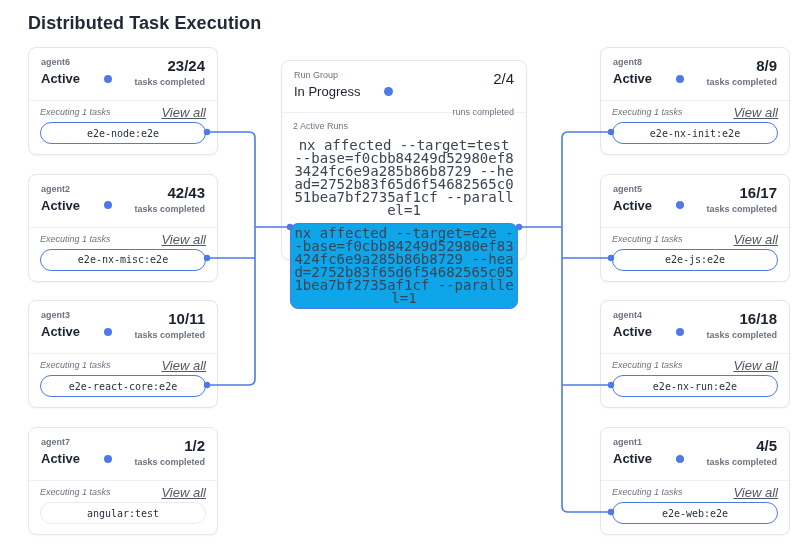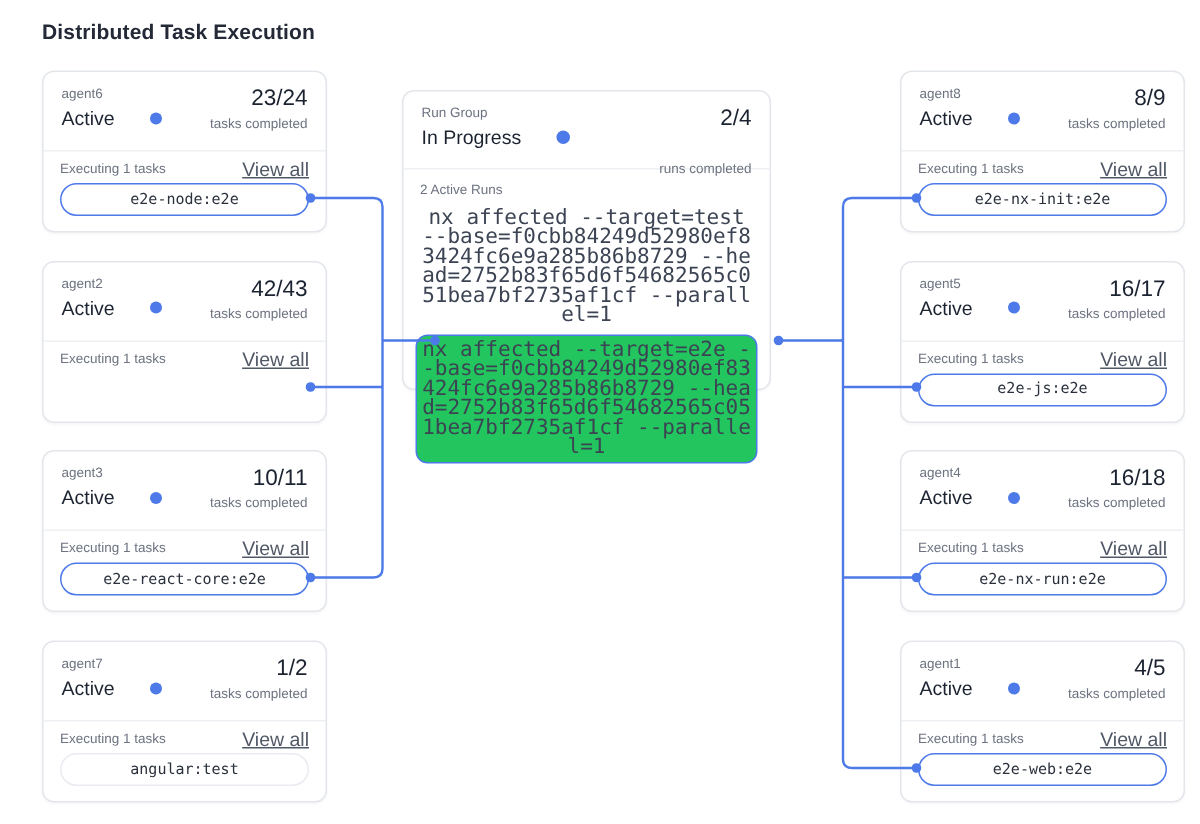--- a/index.html
+++ b/index.html
@@ -4,73 +4,74 @@
 <style>
   :root { --accent:#4d7ae8; }
   * { margin:0; padding:0; box-sizing:border-box; }
   html,body { background:#fff; }
   body {
     width:800px; height:549px; position:relative; overflow:hidden;
     font-family:"Liberation Sans", sans-serif; color:#1b2230;
   }
   .title {
     position:absolute; left:28px; top:13px;
-    font-size:14px; font-weight:700; color:#232936; letter-spacing:.1px;
+    font-size:18px; font-weight:700; color:#232936; letter-spacing:.1px;
   }
   .col { position:absolute; top:47px; width:190px; }
   .sm { font-size:9px; color:#6d7380; line-height:11px; }
   .count { font-size:15px; color:#1b2230; line-height:17px; }
   .right { text-align:right; }
   .status { display:flex; align-items:center; gap:24px; margin-top:2px;
             font-size:13px; color:#1b2230; line-height:17px;text-align:center; }
   .dot { width:8px; height:8px; border-radius:50%; background:var(--accent); flex:0 0 auto; }
   .dot9 { width:9px; height:9px; }
 
   
   .agent-card {
     height:108px; margin-bottom:18.7px; background:#fff;
     border:1px solid #e3e6ea; border-radius:8px;
     box-shadow:0 1px 2px rgba(16,24,40,.04);
   }
   .agent-top {
     height:53px; padding:9px 12px 0; display:flex; justify-content:space-between;
     border-bottom:1px solid #eef0f4;
+    font-weight:bold;
   }
   .agent-top .sm.cl { margin-top:3px; }
   .agent-bottom { padding:6px 11px 0; }
-  .exec-row { display:flex; justify-content:space-between; align-items:flex-start; }
+  .exec-row { display:flex; justify-content:space-between; align-items:flex-start;font-style:italic; }
   .view-all { font-size:13px; color:#515866; text-decoration:underline; line-height:11px; cursor:pointer; }
   .task-pill {
     margin-top:4px; height:22px; border:1.2px solid var(--accent); border-radius:11px;
     display:flex; align-items:center; justify-content:center;
     font-family:"DejaVu Sans Mono", monospace; font-size:10px; color:#2a303c;
     background:#fff;
   }
   .task-pill.unlinked { border-color:#e9ebf0; }
 
   
   .run-card {
-    position:absolute; left:268px; top:60px; width:246px; height:200px;
+    position:absolute; left:281px; top:60px; width:246px; height:200px;
     background:#fff; border:1px solid #e3e6ea; border-radius:8px;
     box-shadow:0 1px 2px rgba(16,24,40,.04); z-index:1;
   }
   .rg-top {
     height:52px; padding:9px 12px 0; display:flex; justify-content:space-between;
     border-bottom:1px solid #eef0f4;
   }
   .rg-top .sm.cl { margin-top:20px; }
   .active-runs { margin:8px 0 0 11px; }
   .cmd {
     width:224px; margin:7px auto 0;
     font-family:"DejaVu Sans Mono", monospace; font-size:14px; line-height:13px;
     color:#3c4454; text-align:center; word-break:break-all;
   }
   .cmd-box {
     margin:6px 8px 0; border:1.5px solid var(--accent); border-radius:8px;
-    padding:3px 0; cursor:pointer; background:#22c55e;
+    padding:3px 0; cursor:pointer; background:#0ea5e9;
   }
   .cmd-box .cmd { margin-top:0; }
 
   
   .overlay { position:absolute; left:0; top:0; z-index:5; pointer-events:none; }
   .conn { stroke:var(--accent); stroke-width:1.6; fill:none; }
   .conn-dot { fill:var(--accent); }
 </style>
 </head>
 <body>
@@ -113,20 +114,21 @@
       <div class="right">
         <div class="count">42/43</div>
         <div class="sm cl">tasks completed</div>
       </div>
     </div>
     <div class="agent-bottom">
       <div class="exec-row">
         <span class="sm">Executing 1 tasks</span>
         <a class="view-all">View all</a>
       </div>
+      <div class="task-pill">e2e-nx-misc:e2e</div>
     </div>
   </div>
 
   <div class="agent-card">
     <div class="agent-top">
       <div>
         <div class="sm">agent3</div>
         <div class="status">
           <span>Active</span>
           <span class="dot"></span>

